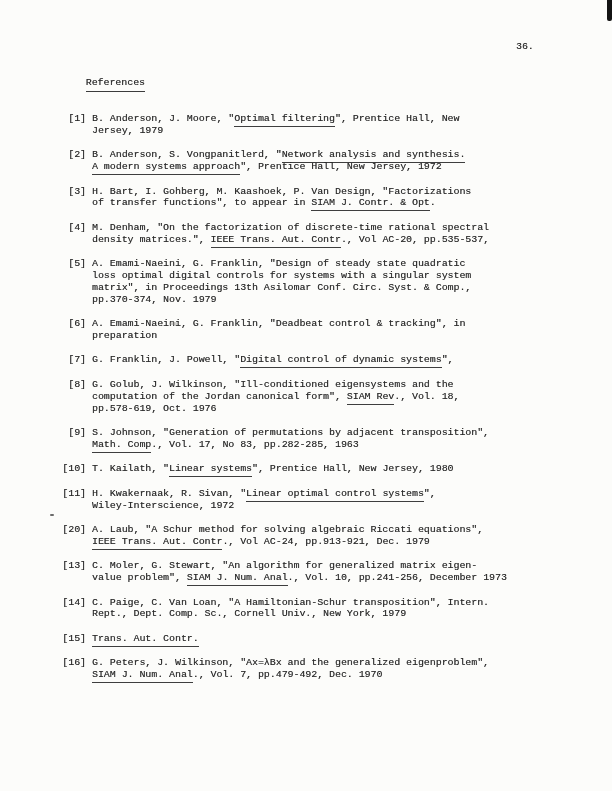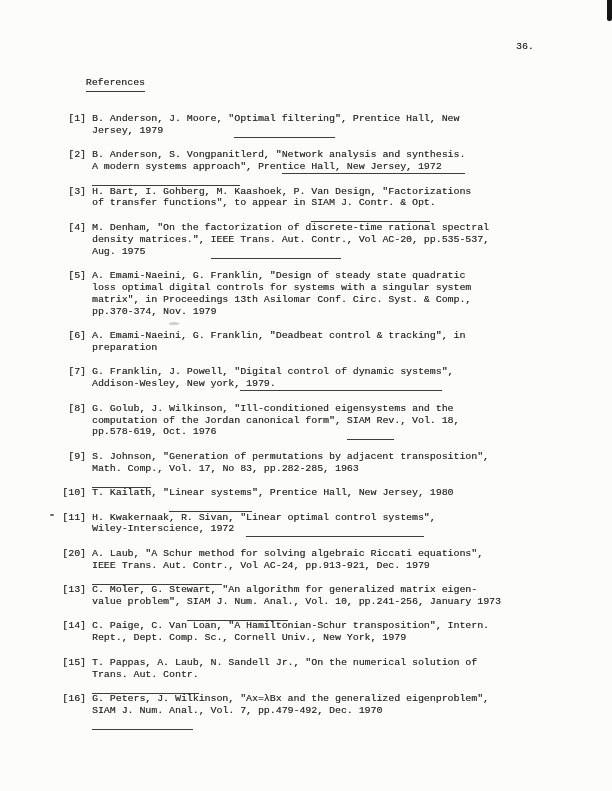--- a/index.html
+++ b/index.html
@@ -55,21 +55,21 @@
   .ref-body {
     margin-left: 6px;
   }
   .ref-line {
     line-height: 11.9px;
     height: 11.9px;
     white-space: pre;
   }
   .u {
     border-bottom: 1.1px solid #3e3e3e;
-    padding-bottom: 13px;
+    padding-bottom: 2px;
   }
   .corner-mark {
     position: absolute;
     top: 0;
     right: 0;
     width: 5px;
     height: 21px;
     background: #141414;
     border-radius: 0 0 2px 2px;
   }
@@ -127,21 +127,20 @@
         <div class="ref-body">
           <div class="ref-line"><span>H. Bart, I. Gohberg, M. Kaashoek, P. Van Design, "Factorizations</span></div>
           <div class="ref-line"><span>of transfer functions", to appear in </span><span class="u">SIAM J. Contr. &amp; Opt</span><span>.</span></div>
         </div>
       </div>
       <div class="ref">
         <span class="ref-label">[4]</span>
         <div class="ref-body">
           <div class="ref-line"><span>M. Denham, "On the factorization of discrete-time rational spectral</span></div>
           <div class="ref-line"><span>density matrices.", </span><span class="u">IEEE Trans. Aut. Contr</span><span>., Vol AC-20, pp.535-537,</span></div>
-          <div class="ref-line"><span>Aug. 1975</span></div>
         </div>
       </div>
       <div class="ref">
         <span class="ref-label">[5]</span>
         <div class="ref-body">
           <div class="ref-line"><span>A. Emami-Naeini, G. Franklin, "Design of steady state quadratic</span></div>
           <div class="ref-line"><span>loss optimal digital controls for systems with a singular system</span></div>
           <div class="ref-line"><span>matrix", in Proceedings 13th Asilomar Conf. Circ. Syst. &amp; Comp.,</span></div>
           <div class="ref-line"><span>pp.370-374, Nov. 1979</span></div>
         </div>
@@ -150,21 +149,20 @@
         <span class="ref-label">[6]</span>
         <div class="ref-body">
           <div class="ref-line"><span>A. Emami-Naeini, G. Franklin, "Deadbeat control &amp; tracking", in</span></div>
           <div class="ref-line"><span>preparation</span></div>
         </div>
       </div>
       <div class="ref">
         <span class="ref-label">[7]</span>
         <div class="ref-body">
           <div class="ref-line"><span>G. Franklin, J. Powell, "</span><span class="u">Digital control of dynamic systems</span><span>",</span></div>
-          <div class="ref-line"><span>Addison-Wesley, New york, 1979.</span></div>
         </div>
       </div>
       <div class="ref">
         <span class="ref-label">[8]</span>
         <div class="ref-body">
           <div class="ref-line"><span>G. Golub, J. Wilkinson, "Ill-conditioned eigensystems and the</span></div>
           <div class="ref-line"><span>computation of the Jordan canonical form", </span><span class="u">SIAM Rev</span><span>., Vol. 18,</span></div>
           <div class="ref-line"><span>pp.578-619, Oct. 1976</span></div>
         </div>
       </div>
@@ -192,34 +190,33 @@
         <span class="ref-label">[20]</span>
         <div class="ref-body">
           <div class="ref-line"><span>A. Laub, "A Schur method for solving algebraic Riccati equations",</span></div>
           <div class="ref-line"><span class="u">IEEE Trans. Aut. Contr</span><span>., Vol AC-24, pp.913-921, Dec. 1979</span></div>
         </div>
       </div>
       <div class="ref">
         <span class="ref-label">[13]</span>
         <div class="ref-body">
           <div class="ref-line"><span>C. Moler, G. Stewart, "An algorithm for generalized matrix eigen-</span></div>
-          <div class="ref-line"><span>value problem", </span><span class="u">SIAM J. Num. Anal</span><span>., Vol. 10, pp.241-256, January 1973</span></div>
+          <div class="ref-line"><span>value problem", </span><span class="u">SIAM J. Num. Anal</span><span>., Vol. 10, pp.241-256, December 1973</span></div>
         </div>
       </div>
       <div class="ref">
         <span class="ref-label">[14]</span>
         <div class="ref-body">
           <div class="ref-line"><span>C. Paige, C. Van Loan, "A Hamiltonian-Schur transposition", Intern.</span></div>
           <div class="ref-line"><span>Rept., Dept. Comp. Sc., Cornell Univ., New York, 1979</span></div>
         </div>
       </div>
       <div class="ref">
         <span class="ref-label">[15]</span>
         <div class="ref-body">
-          <div class="ref-line"><span>T. Pappas, A. Laub, N. Sandell Jr., "On the numerical solution of</span></div>
           <div class="ref-line"><span class="u">Trans. Aut. Contr.</span></div>
         </div>
       </div>
       <div class="ref">
         <span class="ref-label">[16]</span>
         <div class="ref-body">
           <div class="ref-line"><span>G. Peters, J. Wilkinson, "Ax=λBx and the generalized eigenproblem",</span></div>
           <div class="ref-line"><span class="u">SIAM J. Num. Anal</span><span>., Vol. 7, pp.479-492, Dec. 1970</span></div>
         </div>
       </div>

